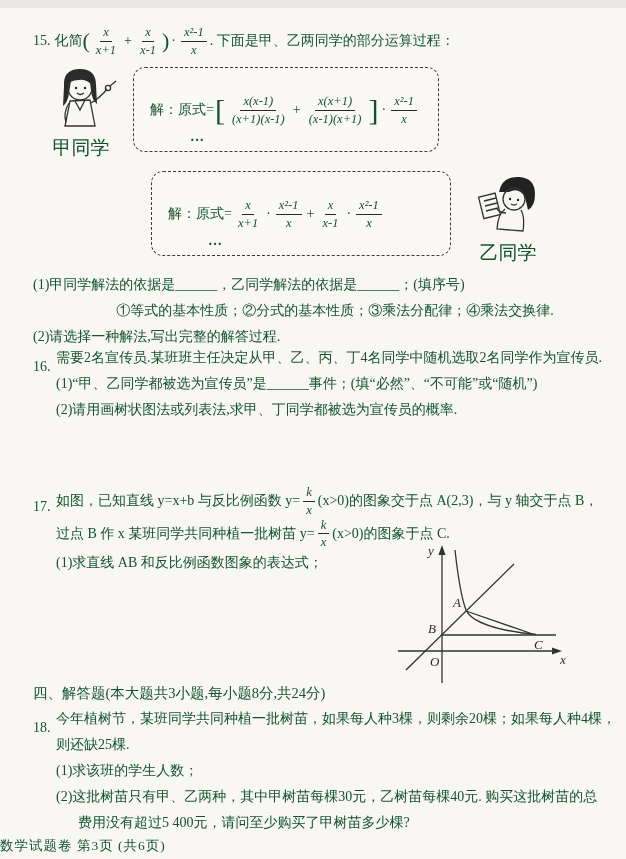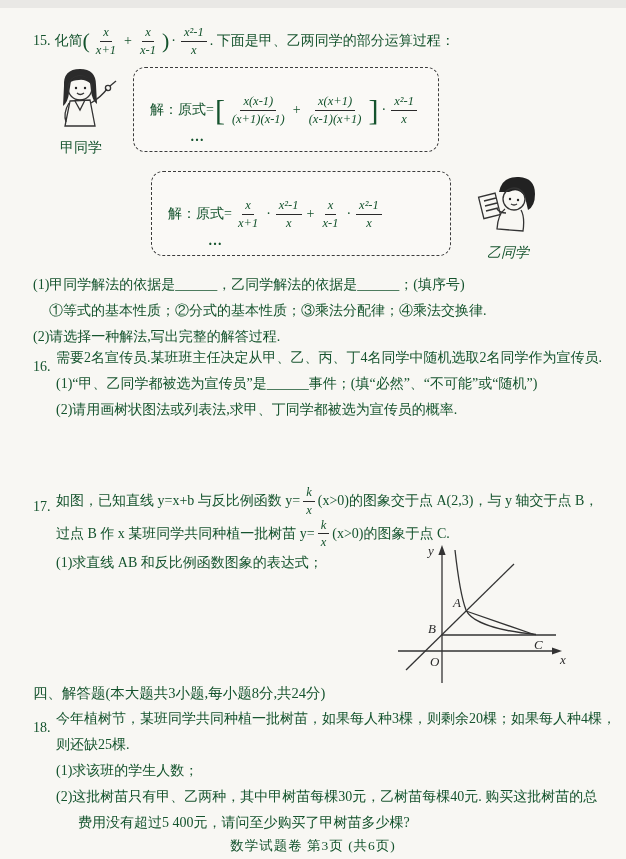--- a/index.html
+++ b/index.html
@@ -18,29 +18,29 @@
           font-style:italic; font-size:12.5px; line-height:1.18; margin:0 3px; }
   .frac .num { padding:0 3px 1px; border-bottom:1px solid #2a2a2a; }
   .frac .den { padding:1px 3px 0; }
   .op { margin:0 2px; }
   .bigb { font-size:30px; line-height:1; margin:0 1px; font-weight:400; }
   .paren { font-size:22px; line-height:1; }
   .dashedbox { border:1.6px dashed #3c3c3c; border-radius:12px; padding:26px 12px 4px 16px; background:rgba(255,255,255,0.25); }
   .ellipsisline { padding-left:40px; font-weight:bold; letter-spacing:2px; line-height:20px; }
   .row { display:flex; align-items:flex-start; }
   .figure { text-align:center; flex:0 0 auto; }
-  .figlabel { font-size:14px; line-height:16px; margin-top:1px; }
+  .figlabel { font-size:19px; line-height:16px; margin-top:1px; }
   .jia-row { margin-top:4px; gap:4px; }
   .jia-box { width:306px; margin-top:3px; }
   .yi-row { margin-top:15px; margin-left:118px; gap:12px; }
   .yi-box { width:300px; }
   .secheading { position:absolute; left:33px; font-weight:normal; font-size:14.5px; line-height:26px; white-space:nowrap; }
   .graph { position:absolute; left:386px; top:529px; width:236px; height:156px; }
   .graph svg text { font-family:"Liberation Serif","DejaVu Serif",serif; font-style:italic; font-size:13px; fill:#2a2a2a; }
-  .footer { position:absolute; top:829px; left:0; width:100%; text-align:center; font-size:13.5px; letter-spacing:1px; }
+  .footer { position:absolute; top:829px; left:0; width:100%; text-align:left; font-size:13.5px; letter-spacing:1px; }
   svg .ink { stroke:#333; fill:none; stroke-width:1.3; }
 </style>
 </head>
 <body>
 
 <div class="page">
 
   <div class="problem" style="top:14px;">
     <div class="mline" style="min-height:38px;">
       <span>15.</span>
@@ -125,40 +125,40 @@
               <span class="den">x-1</span>
             </span>
           <span class="op">·</span>
           <span class="frac">
               <span class="num">x²-1</span>
               <span class="den">x</span>
             </span>
         </div>
         <div class="ellipsisline">…</div>
       </div>
-      <div class="figure" style="width:90px; padding-top:2px;font-style:italic;">
+      <div class="figure" style="width:90px; padding-top:2px;">
         <svg width="78" height="62" viewBox="0 0 78 62">
           <path d="M30 19 Q33 3 50 4 Q66 5 66 21 Q66 33 59 37 L56 24 Q50 14 40 19 Z" fill="#222"></path>
           <circle cx="45" cy="26" r="11" fill="#fcfcf9" class="ink"></circle>
           <circle cx="41" cy="26" r="1.2" fill="#222"></circle>
           <circle cx="49" cy="27" r="1.2" fill="#222"></circle>
           <path d="M42 31 Q45 33 48 31" class="ink"></path>
           <rect x="12" y="22" width="17" height="22" transform="rotate(-14 20 33)" fill="#fff" class="ink"></rect>
           <line x1="15" y1="28" x2="27" y2="25" class="ink"></line>
           <line x1="16" y1="33" x2="28" y2="30" class="ink"></line>
           <line x1="17" y1="38" x2="29" y2="35" class="ink"></line>
           <path d="M36 36 Q29 41 28 56 L54 58 Q56 44 52 37" fill="#fff" class="ink"></path>
           <path d="M37 40 Q31 40 28 36" class="ink"></path>
         </svg>
         <div class="figlabel">乙同学</div>
       </div>
     </div>
 
     <div class="line" style="margin-top:11px;">(1)甲同学解法的依据是______，乙同学解法的依据是______；(填序号)</div>
-    <div class="line" style="padding-left:16px;">①等式的基本性质；②分式的基本性质；③乘法分配律；④乘法交换律.</div>
+    <div class="line" style="padding-left:16px;text-align:center;">①等式的基本性质；②分式的基本性质；③乘法分配律；④乘法交换律.</div>
     <div class="line">(2)请选择一种解法,写出完整的解答过程.</div>
   </div>
 
   <div class="problem" style="top:337px;">
     <span class="pnum">16.</span>
     <div class="ptext">
       <div class="line">需要2名宣传员.某班班主任决定从甲、乙、丙、丁4名同学中随机选取2名同学作为宣传员.</div>
       <div class="line">(1)“甲、乙同学都被选为宣传员”是______事件；(填“必然”、“不可能”或“随机”)</div>
       <div class="line">(2)请用画树状图法或列表法,求甲、丁同学都被选为宣传员的概率.</div>
     </div>

